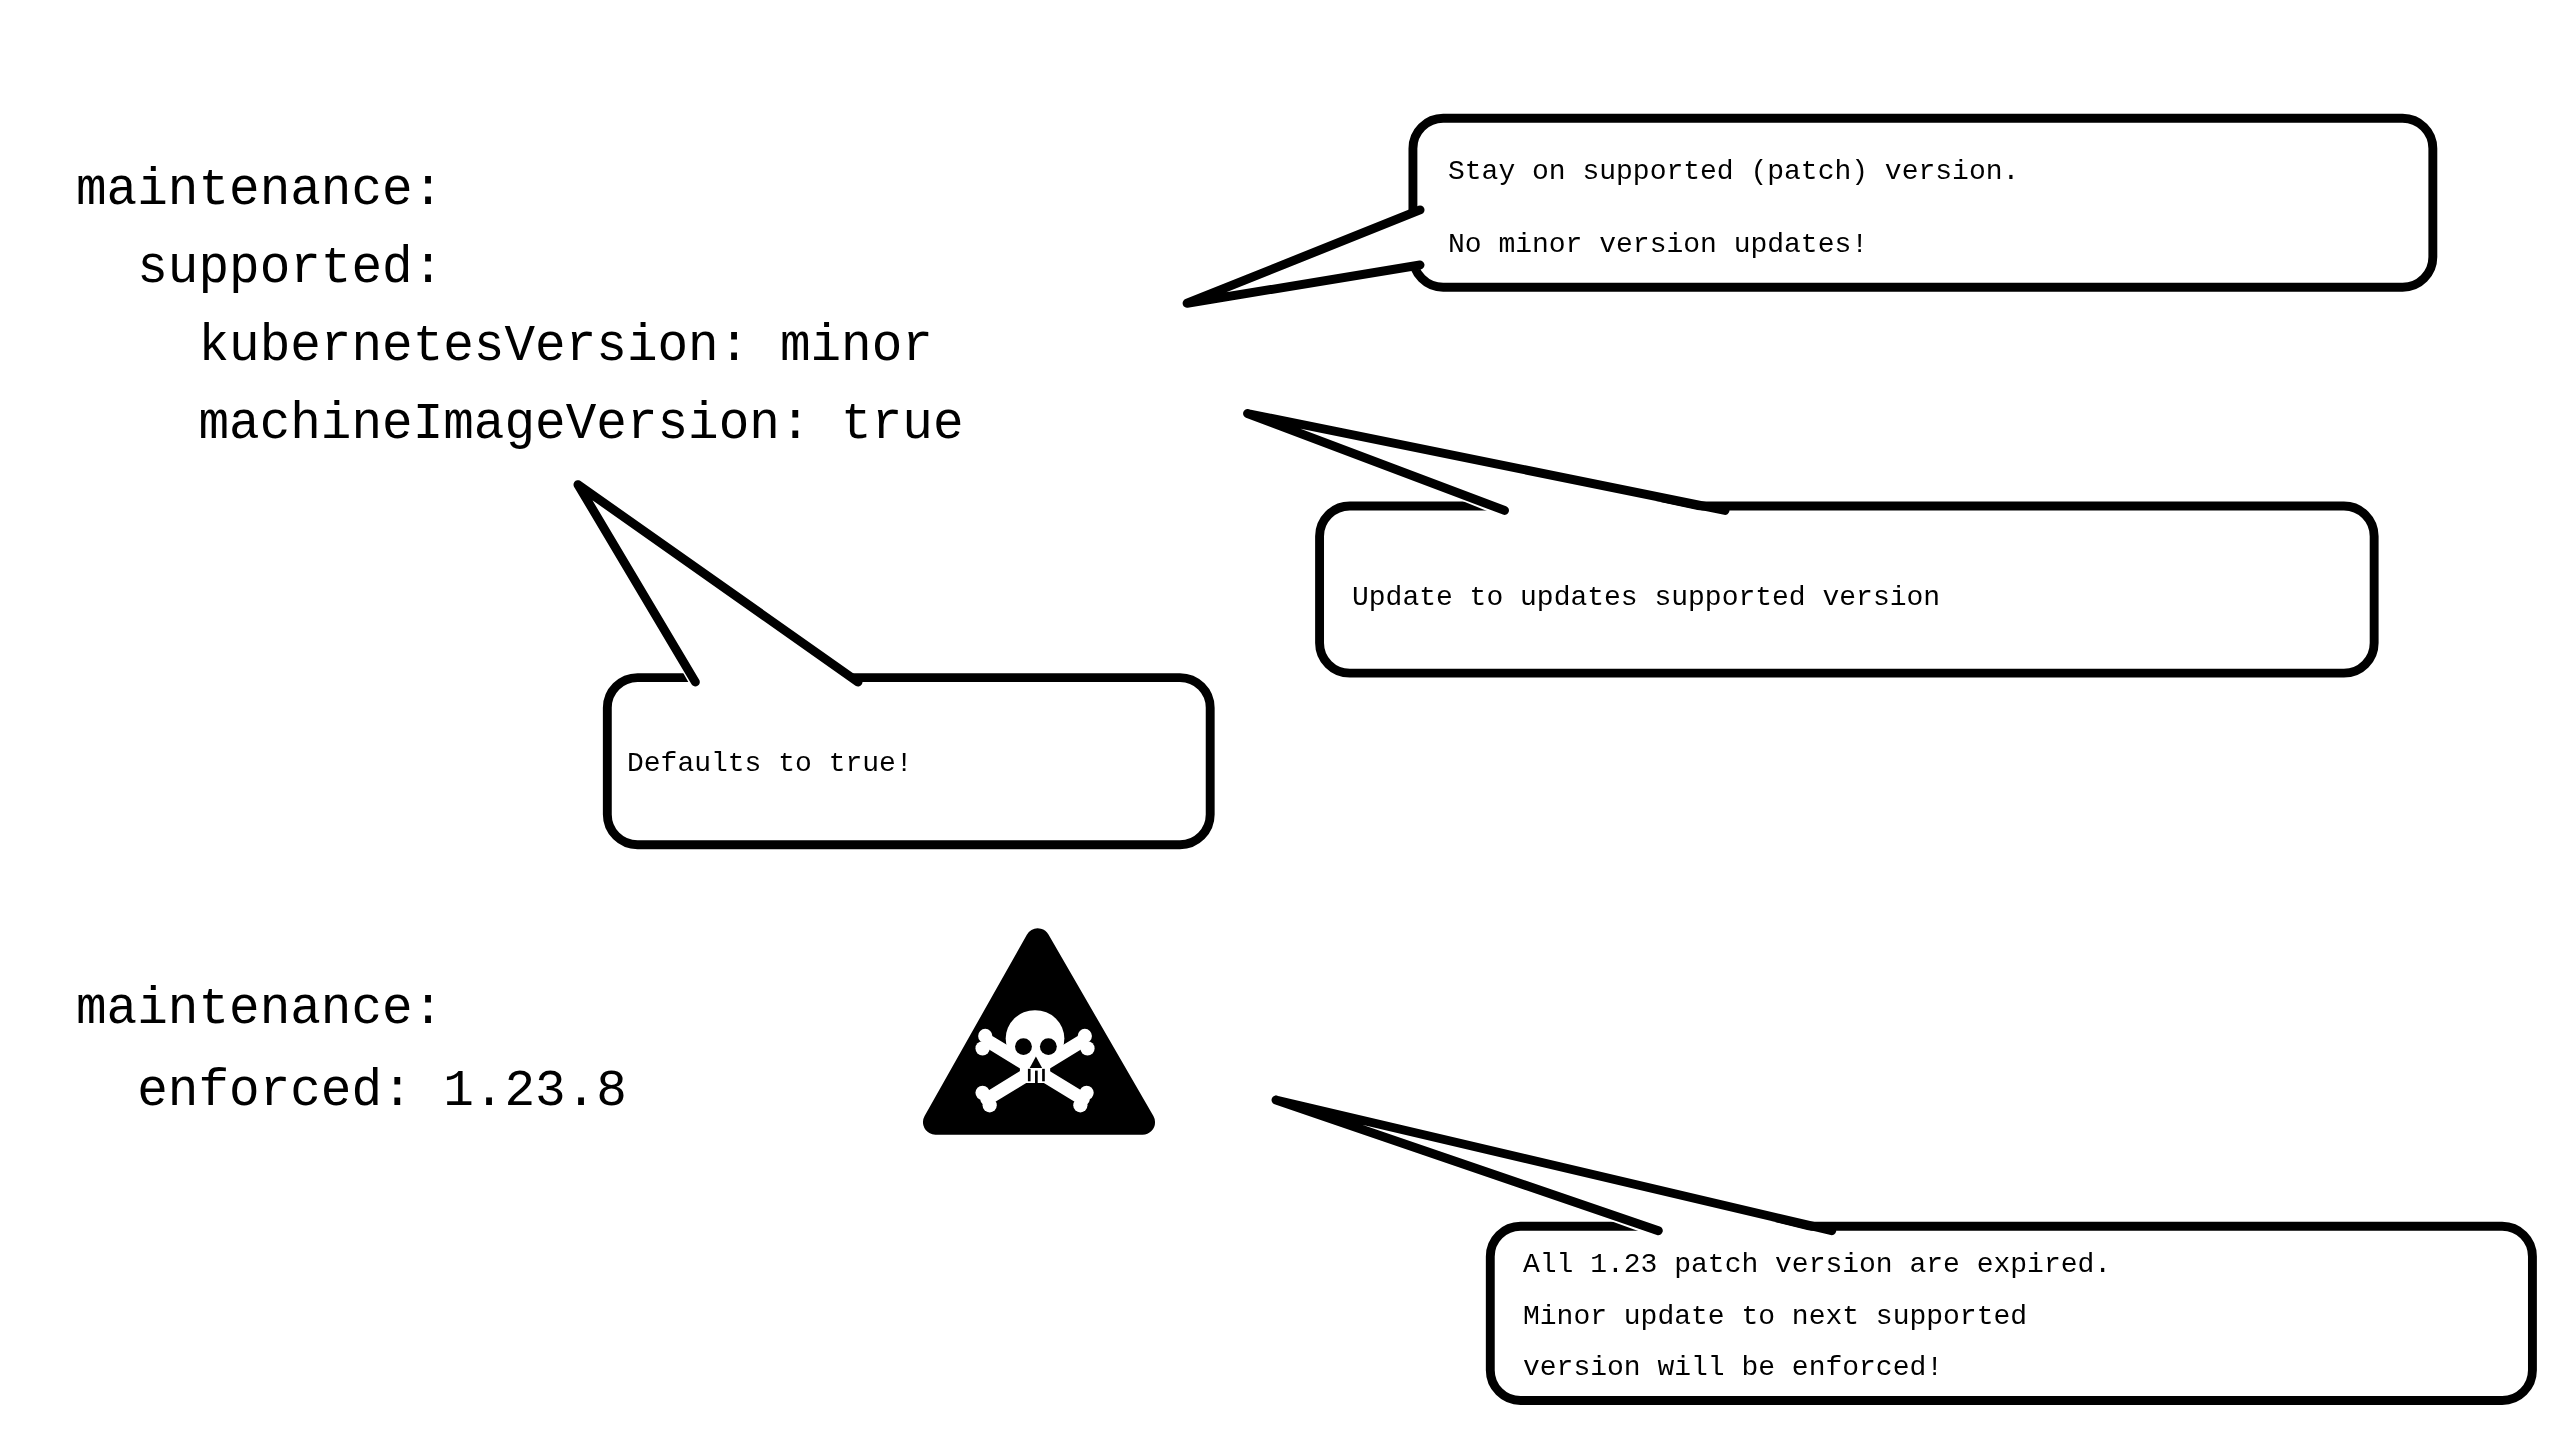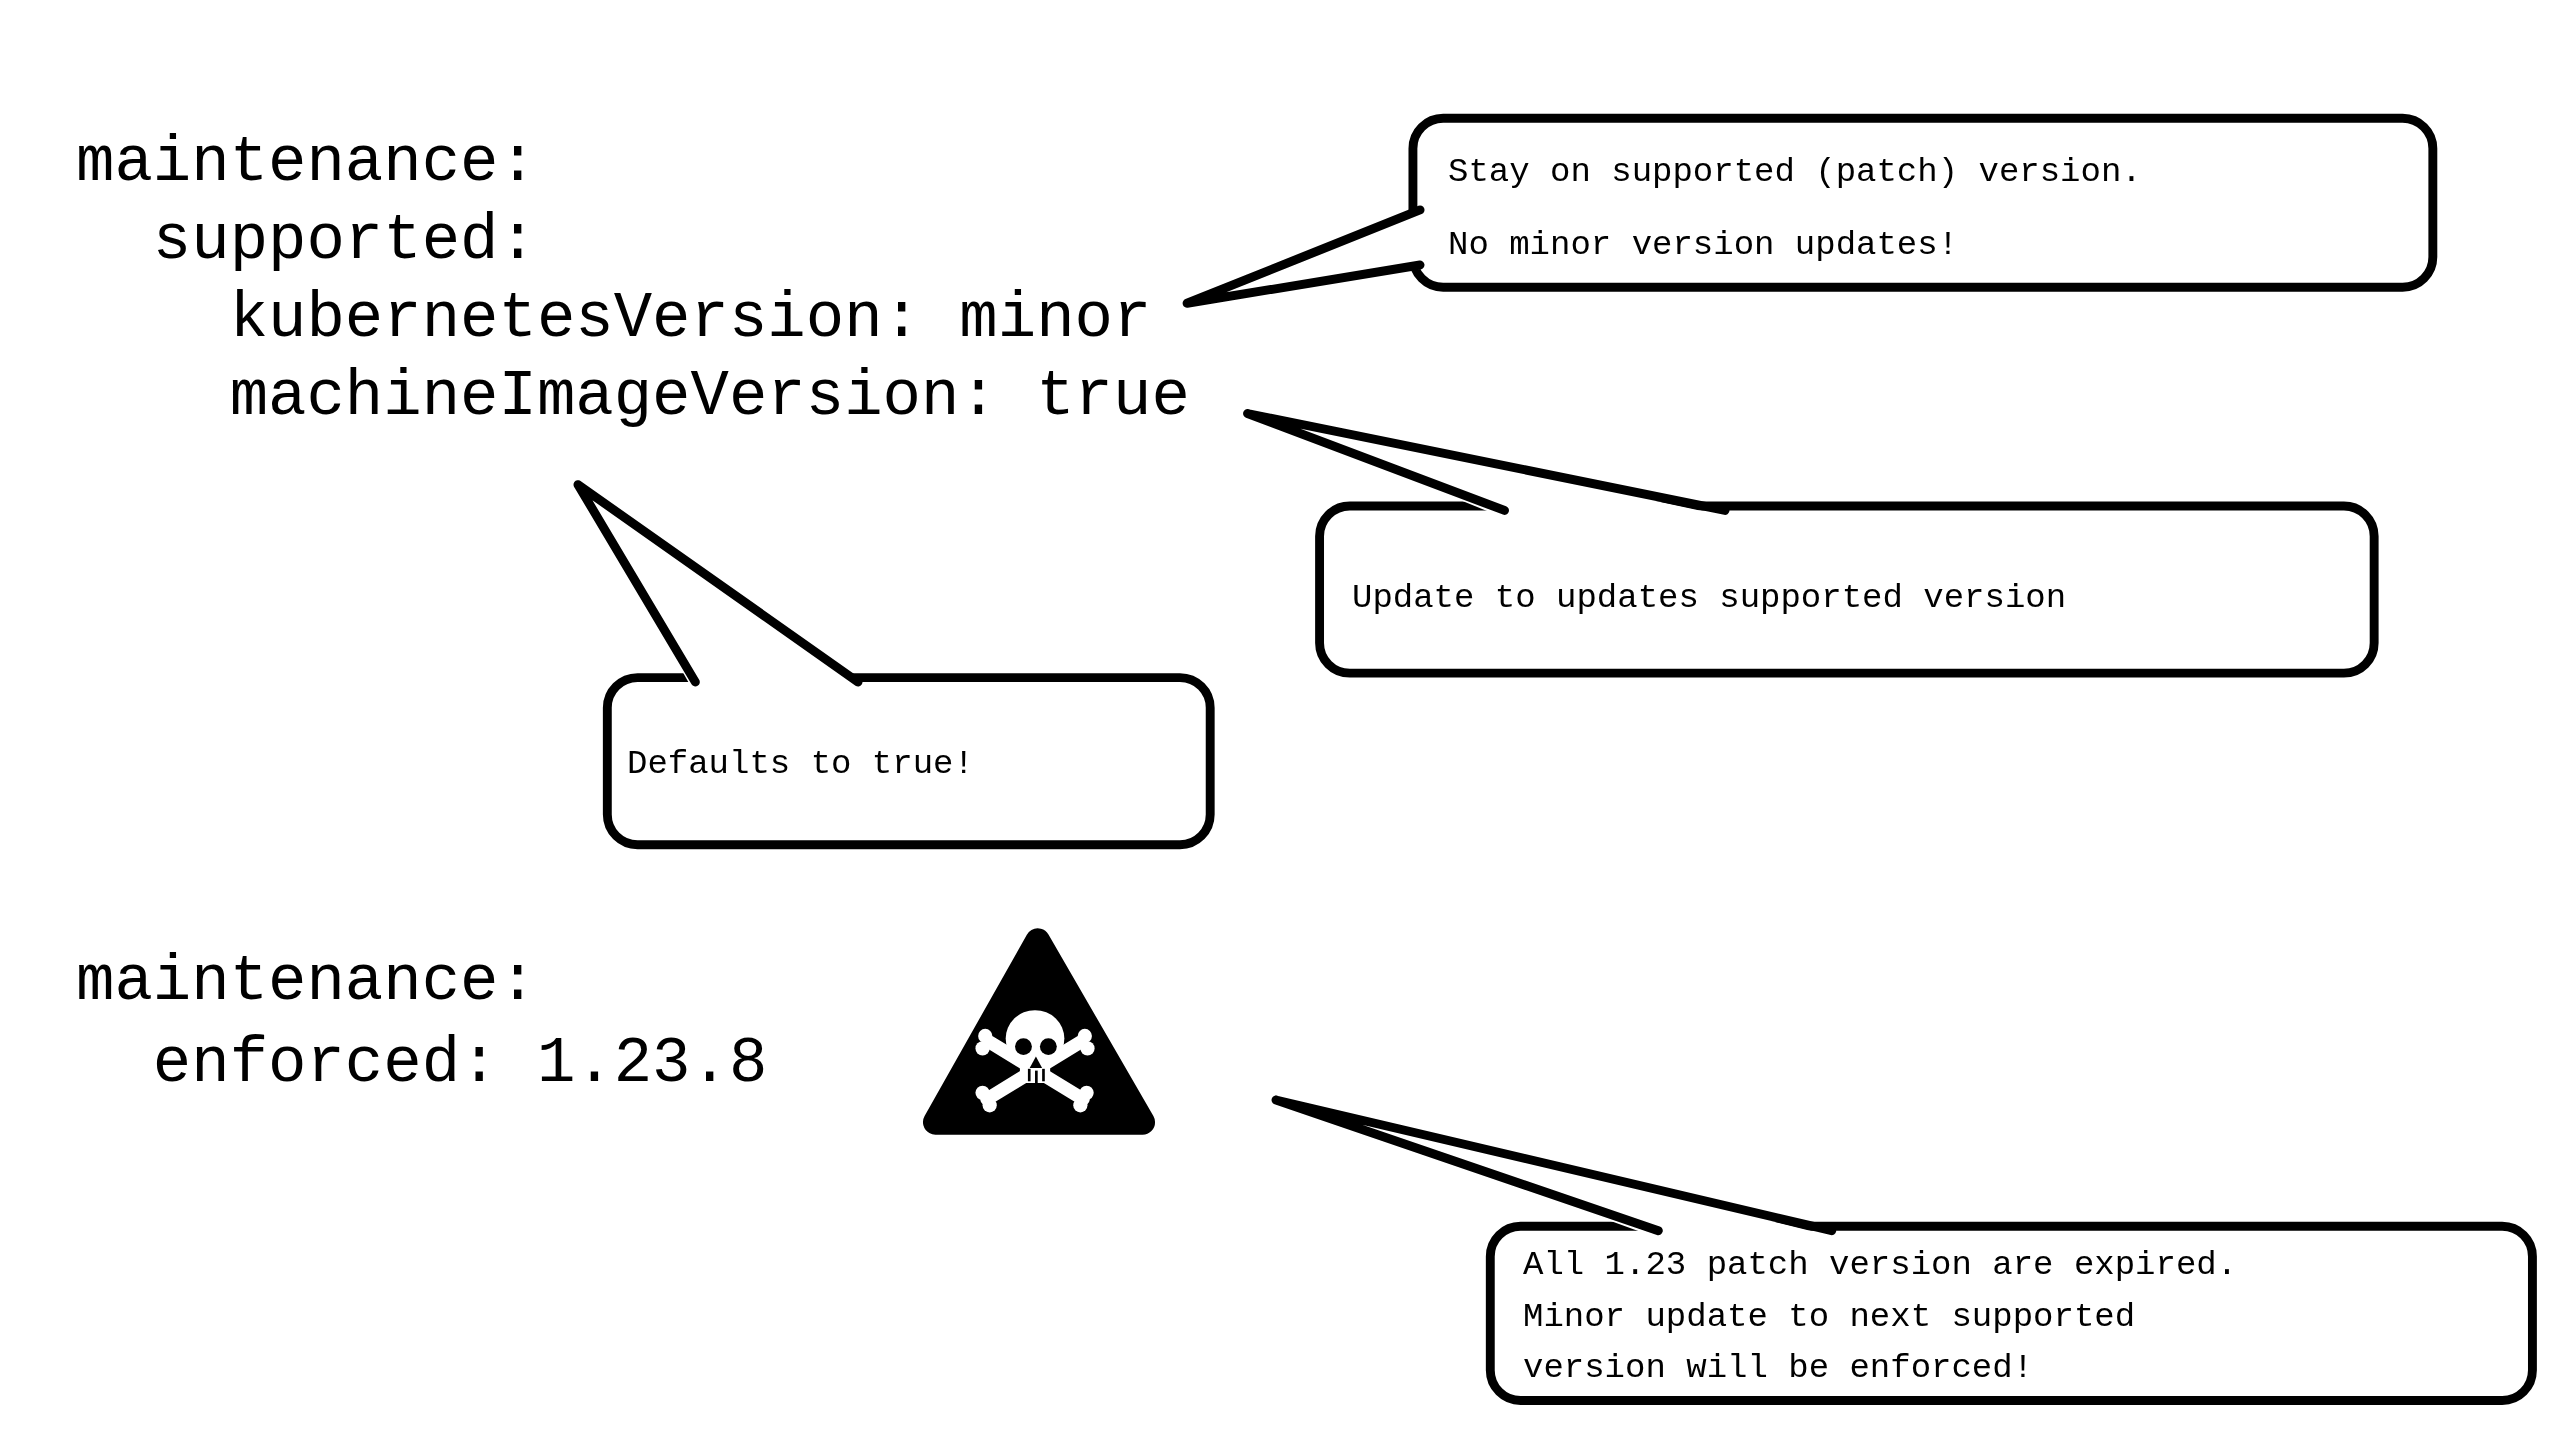--- a/index.html
+++ b/index.html
@@ -16,25 +16,26 @@
     width:2576px;
     height:1445px;
   }
   .txt{
     position:absolute;
     white-space:pre;
     color:#000000;
     font-family:"Liberation Mono","DejaVu Sans Mono",monospace;
   }
   .code{
-    font-size:64px;
+    font-size:51px;
     line-height:78px;
+    margin-top:28px;
   }
   .note{
-    font-size:34px;
+    font-size:28px;
     line-height:48px;
   }
   .bubble-rect{
     fill:#ffffff;
     stroke:#000000;
     stroke-width:10;
   }
   .tail-fill{
     fill:#ffffff;
     stroke:none;

